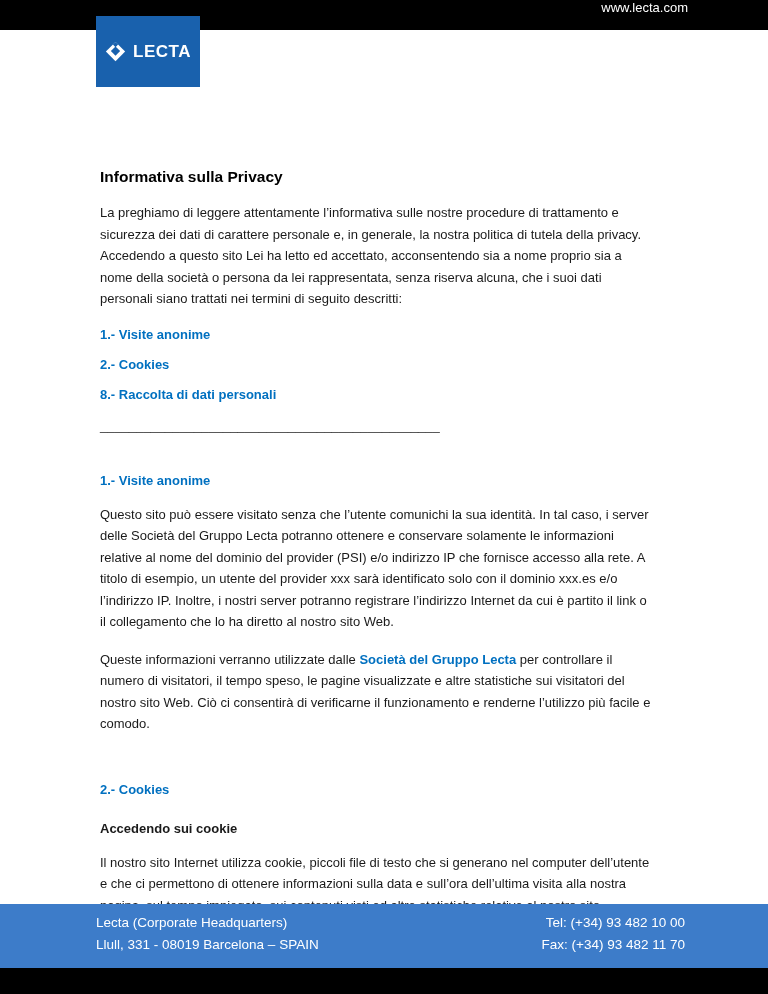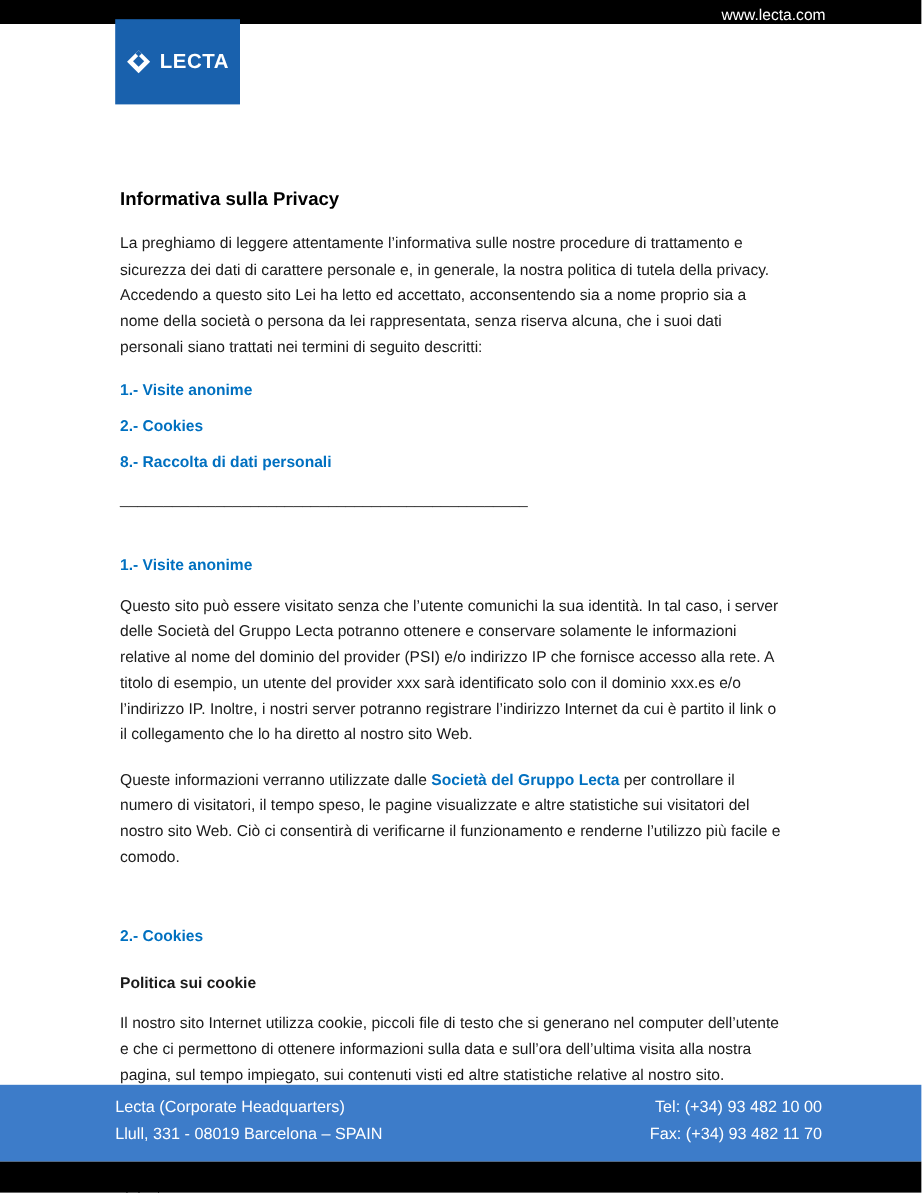--- a/index.html
+++ b/index.html
@@ -6,22 +6,22 @@
   html, body { margin: 0; padding: 0; }
   body {
     width: 768px; height: 994px;
     position: relative; overflow: hidden;
     background: #ffffff;
     font-family: "Liberation Sans", sans-serif;
     color: #1a1a1a;
   }
 
   .topbar {
-    height: 20px; background: var(--bar-black, #000);
-    display: flex; align-items: flex-end; justify-content: flex-end;
+    height: 30px; background: var(--bar-black, #000);
+    display: flex; align-items: flex-start; justify-content: flex-end;
     padding-right: 80px;
   }
   .topbar-url { color: #ffffff; font-size: 13px; text-decoration: none; }
 
   .logo {
     position: absolute; top: 16px; left: 96px;
     width: 104px; height: 71px;
     background: var(--logo-blue, #1961ad);
     display: flex; align-items: center; justify-content: center; gap: 7px;
   }
@@ -103,21 +103,21 @@
   <div class="separator">_______________________________________________</div>
 
   <div class="sec-heading">1.- Visite anonime</div>
 
   <p class="body-par">Questo sito può essere visitato senza che l’utente comunichi la sua identità. In tal caso, i server delle Società del Gruppo Lecta potranno ottenere e conservare solamente le informazioni relative al nome del dominio del provider (PSI) e/o indirizzo IP che fornisce accesso alla rete. A titolo di esempio, un utente del provider xxx sarà identificato solo con il dominio xxx.es e/o l’indirizzo IP. Inoltre, i nostri server potranno registrare l’indirizzo Internet da cui è partito il link o il collegamento che lo ha diretto al nostro sito Web.</p>
 
   <p class="body-par"><span>Queste informazioni verranno utilizzate dalle </span><a class="inline-link">Società del Gruppo Lecta</a><span> per controllare il numero di visitatori, il tempo speso, le pagine visualizzate e altre statistiche sui visitatori del nostro sito Web. Ciò ci consentirà di verificarne il funzionamento e renderne l’utilizzo più facile e comodo.</span></p>
 
   <div class="sec-heading sec2">2.- Cookies</div>
 
-  <div class="sub-heading">Politica sui cookie</div>
+  <div class="sub-heading">Accedendo sui cookie</div>
 
   <p class="body-par">Il nostro sito Internet utilizza cookie, piccoli file di testo che si generano nel computer dell’utente e che ci permettono di ottenere informazioni sulla data e sull’ora dell’ultima visita alla nostra pagina, sul tempo impiegato, sui contenuti visti ed altre statistiche relative al nostro sito.</p>
 
   <p class="body-par">Navigando o usando i nostri servizi, l’utente accetta l’uso che facciamo dei cookie. L’utente ha la possibilità di impedire la generazione dei cookie, selezionando la corrispondente opzione sul suo browser. Se si disattivano i cookie, tuttavia, l’azienda non garantisce il buon funzionamento del sito</p>
 
 </div>
 
 <div class="footer">
   <div class="footer-left">
     <div>Lecta (Corporate Headquarters)</div>

